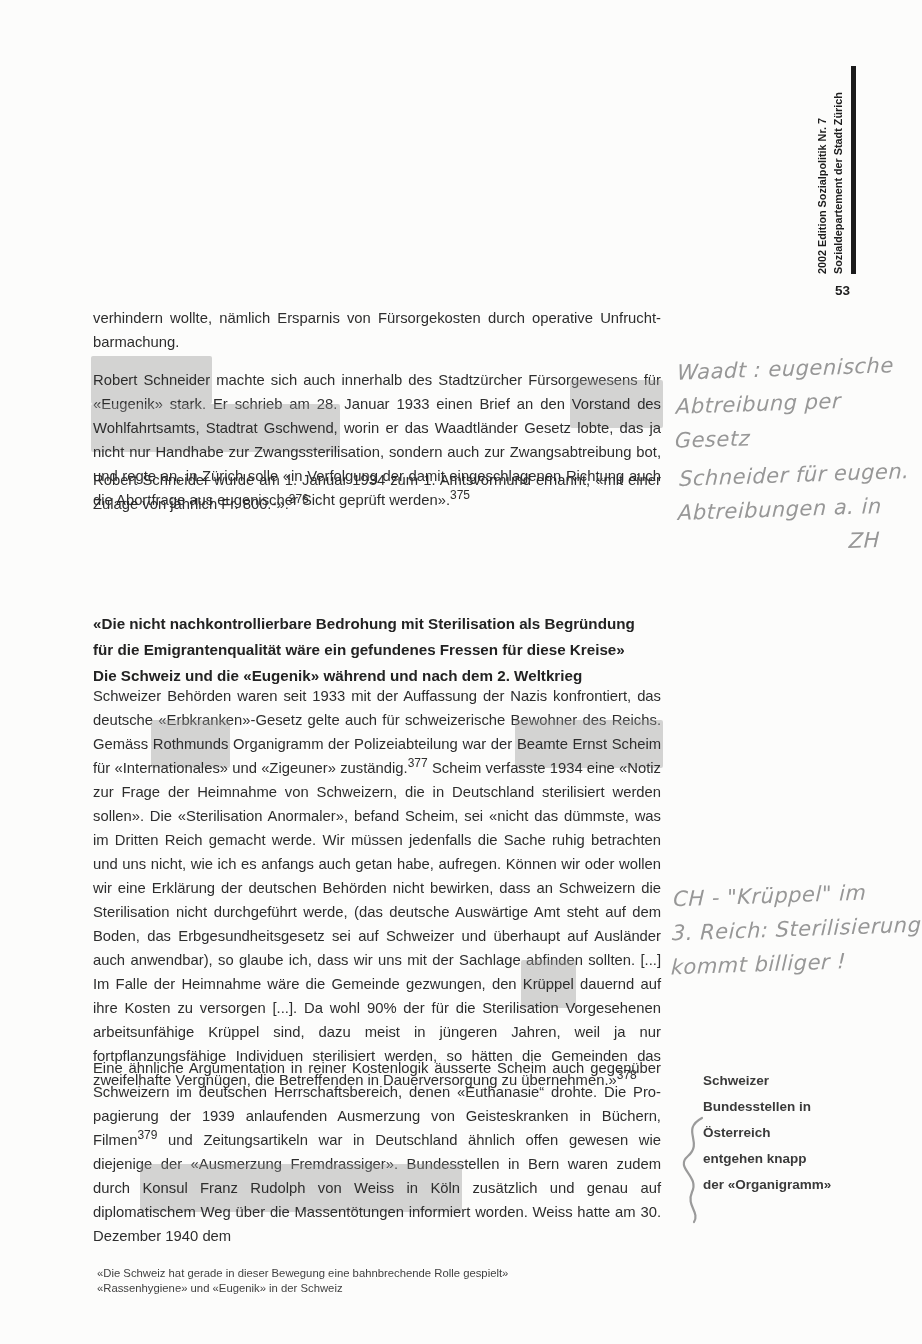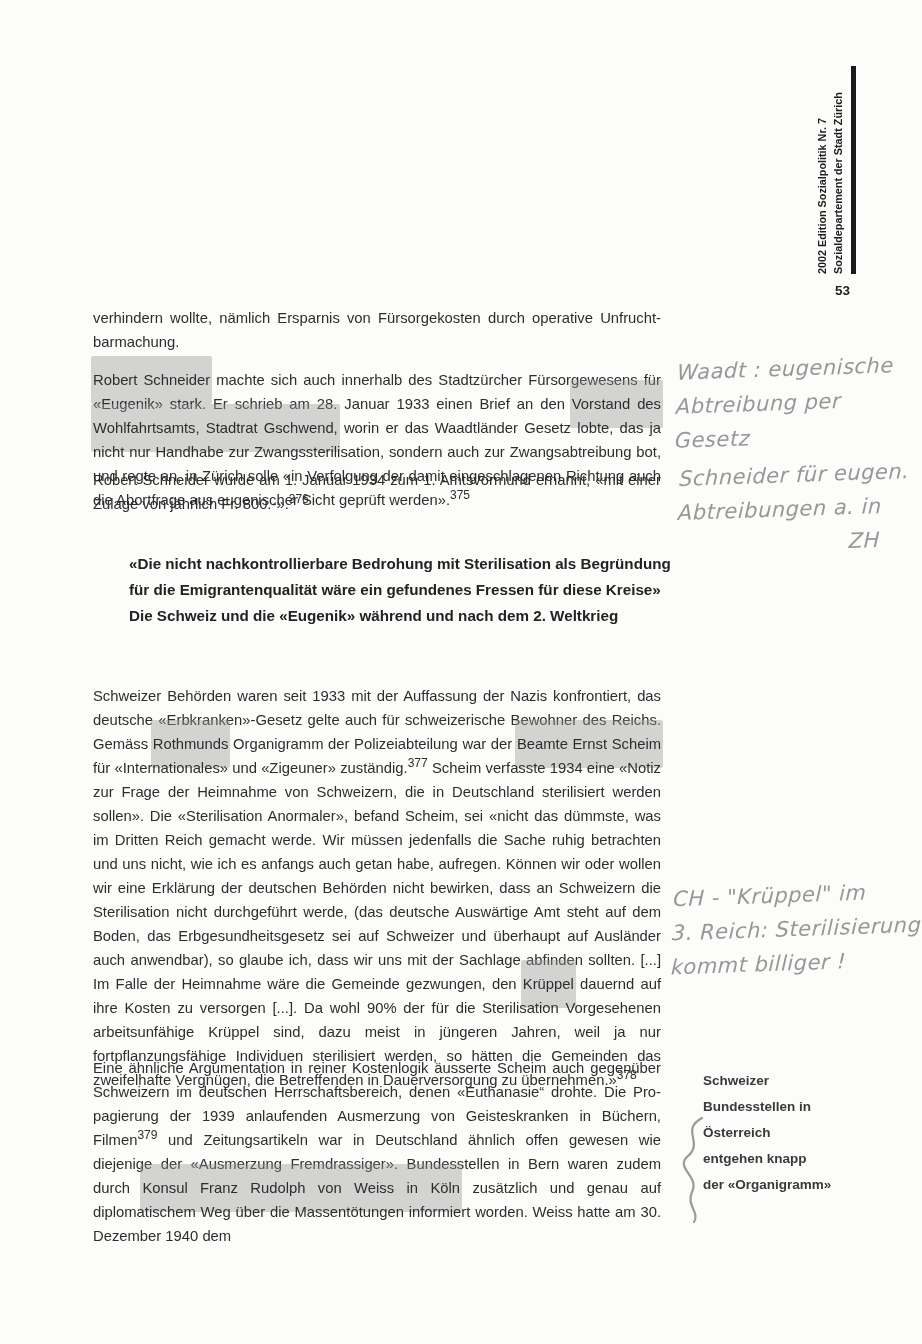--- a/index.html
+++ b/index.html
@@ -64,21 +64,21 @@
     <div>Sozialdepartement der Stadt Zürich</div>
   </div>
   <div class="imprint-rule"></div>
   <div class="page-num">53</div>
 
   <div class="body-text" style="top:306px;"><span>verhindern wollte, nämlich Ersparnis von Fürsorgekosten durch operative Unfrucht­barmachung.</span></div>
 
   <div class="body-text" style="top:368px;"><span class="hl">Robert Schneider</span><span> machte sich auch innerhalb des Stadtzürcher Fürsorgewesens für «Eugenik» stark. Er schrieb am 28. Januar 1933 einen Brief an den </span><span class="hl">Vorstand des Wohlfahrtsamts, Stadtrat Gschwend,</span><span> worin er das Waadtländer Gesetz lobte, das ja nicht nur Handhabe zur Zwangssterilisation, sondern auch zur Zwangsabtreibung bot, und regte an, in Zürich solle «in Verfolgung der damit eingeschlagenen Richtung auch die Abortfrage aus eugenischer Sicht geprüft werden».</span><sup>375</sup></div>
   <div class="body-text" style="top:468px;"><span>Robert Schneider wurde am 1. Januar 1934 zum 1. Amtsvormund ernannt, «mit einer Zulage von jährlich Fr. 800.-».</span><sup>376</sup></div>
 
-  <div class="heading" style="top:551px;margin-left:36px;">
+  <div class="heading" style="top:611px;">
     <div>«Die nicht nachkontrollierbare Bedrohung mit Sterilisation als Begründung für die Emigrantenqualität wäre ein gefundenes Fressen für diese Kreise»</div>
     <div>Die Schweiz und die «Eugenik» während und nach dem 2. Weltkrieg</div>
   </div>
 
   <div class="body-text" style="top:684px;"><span>Schweizer Behörden waren seit 1933 mit der Auffassung der Nazis konfrontiert, das deutsche «Erbkranken»-Gesetz gelte auch für schweizerische Bewohner des Reichs. Gemäss </span><span class="hl">Rothmunds</span><span> Organigramm der Polizeiabteilung war der </span><span class="hl">Beamte Ernst Scheim</span><span> für «Internationales» und «Zigeuner» zuständig.</span><sup>377</sup><span> Scheim verfasste 1934 eine «No­tiz zur Frage der Heimnahme von Schweizern, die in Deutschland sterilisiert werden sollen». Die «Sterilisation Anormaler», befand Scheim, sei «nicht das dümmste, was im Dritten Reich gemacht werde. Wir müssen jedenfalls die Sache ruhig betrachten und uns nicht, wie ich es anfangs auch getan habe, aufregen. Können wir oder wollen wir eine Erklärung der deutschen Behörden nicht bewirken, dass an Schweizern die Steri­lisation nicht durchgeführt werde, (das deutsche Auswärtige Amt steht auf dem Bo­den, das Erbgesundheitsgesetz sei auf Schweizer und überhaupt auf Ausländer auch anwendbar), so glaube ich, dass wir uns mit der Sachlage abfinden sollten. [...] Im Falle der Heimnahme wäre die Gemeinde gezwungen, den </span><span class="hl">Krüppel</span><span> dauernd auf ihre Kosten zu versorgen [...]. Da wohl 90% der für die Sterilisation Vorgesehenen arbeitsunfähige Krüppel sind, dazu meist in jüngeren Jahren, weil ja nur fortpflanzungsfähige Indi­viduen sterilisiert werden, so hätten die Gemeinden das zweifelhafte Vergnügen, die Betreffenden in Dauerversorgung zu übernehmen.»</span><sup>378</sup></div>
 
   <div class="body-text" style="top:1056px;"><span>Eine ähnliche Argumentation in reiner Kostenlogik äusserte Scheim auch gegenüber Schweizern im deutschen Herrschaftsbereich, denen «Euthanasie“ drohte. Die Pro­pagierung der 1939 anlaufenden Ausmerzung von Geisteskranken in Büchern, Filmen</span><sup>379</sup><span> und Zeitungsartikeln war in Deutschland ähnlich offen gewesen wie diejenige der «Ausmerzung Fremdrassiger». Bundesstellen in Bern waren zudem durch </span><span class="hl">Konsul Franz Rudolph von Weiss in Köln</span><span> zusätzlich und genau auf diplomatischem Weg über die Massentötungen informiert worden. Weiss hatte am 30. Dezember 1940 dem</span></div>
 
   <div class="margin-note">
     <div>Schweizer</div>
@@ -103,14 +103,18 @@
     <div>Abtreibungen a. in</div>
     <div class="indent">ZH</div>
   </div>
 
   <div class="handnote" style="left:672px; top:878px;">
     <div>CH - "Krüppel" im</div>
     <div>3. Reich: Sterilisierung</div>
     <div>kommt billiger !</div>
   </div>
 
+  <div class="footer">
+    <div>«Die Schweiz hat gerade in dieser Bewegung eine bahnbrechende Rolle gespielt»</div>
+    <div>«Rassenhygiene» und «Eugenik» in der Schweiz</div>
+  </div>
 
 </div>
 
 </body></html>

